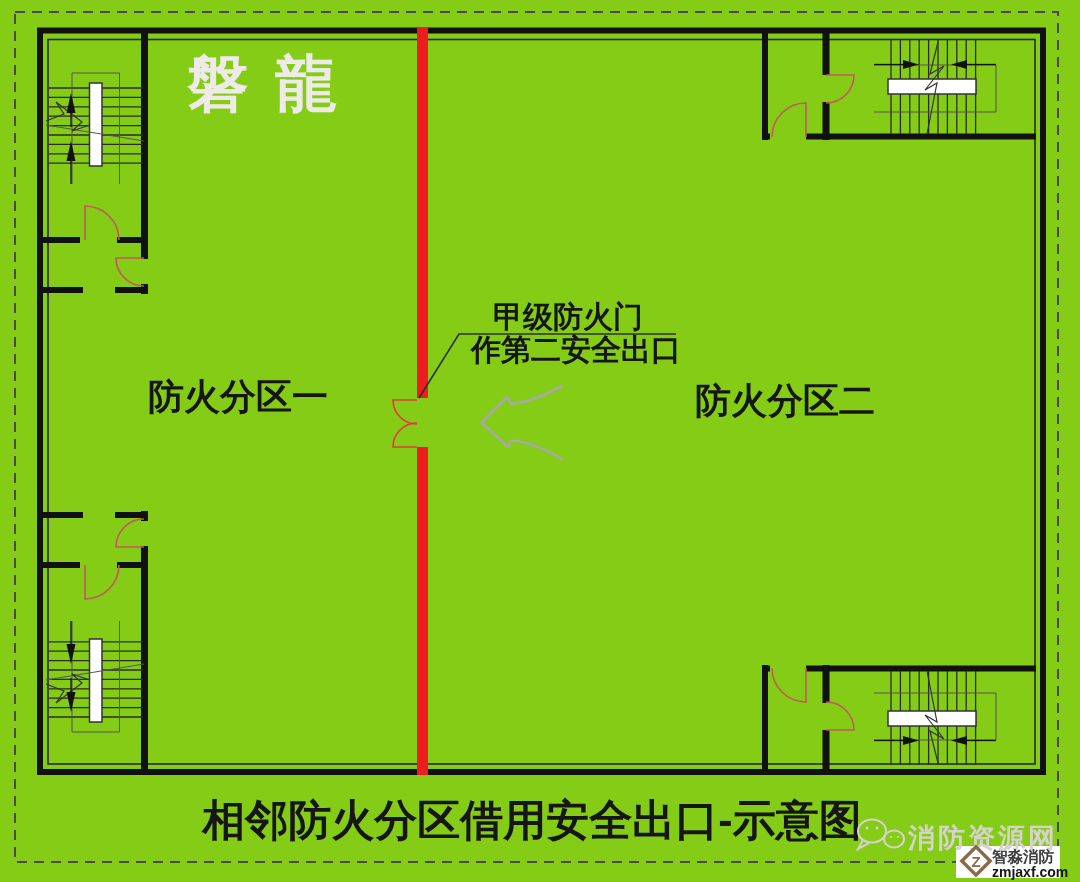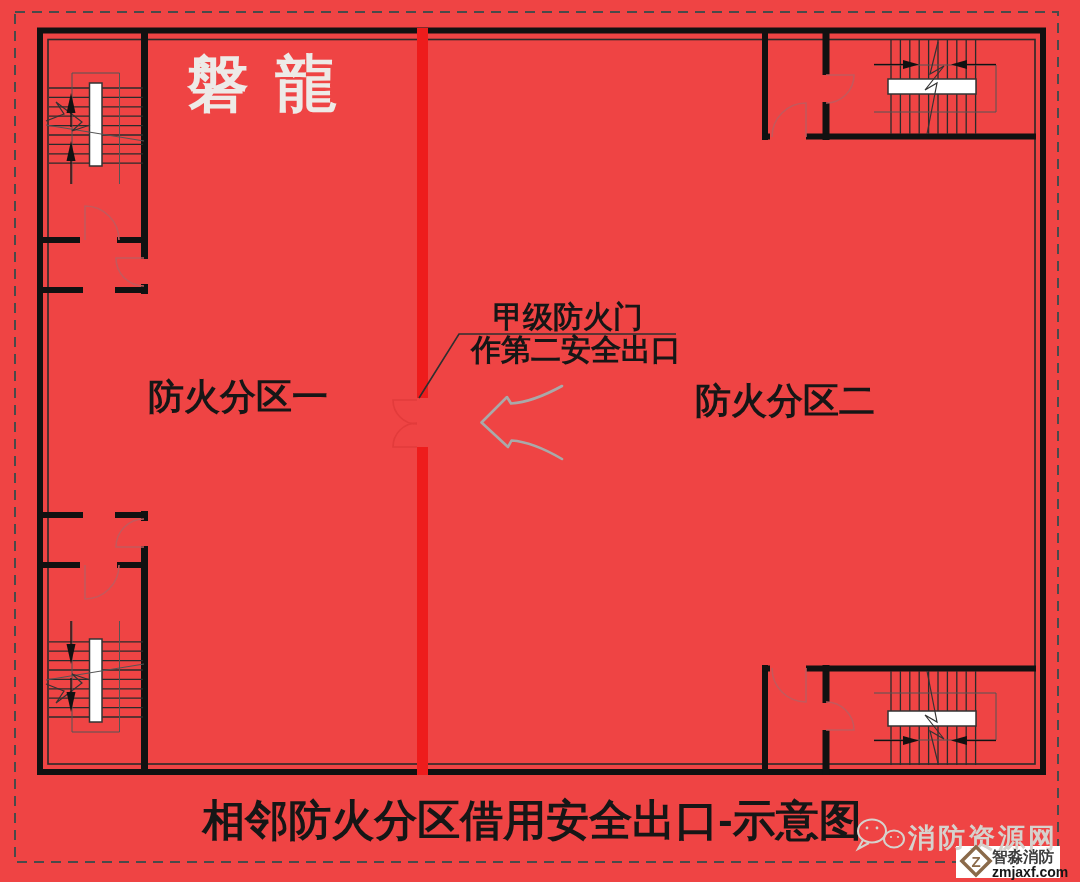--- a/index.html
+++ b/index.html
@@ -1,16 +1,16 @@
 <!DOCTYPE html>
 <html><head>
 <meta charset="utf-8">
 <style>
   html,body{margin:0;padding:0;background:#fff;}
-  #stage{position:relative;width:1080px;height:882px;background:#ef4444;overflow:hidden;
+  #stage{position:relative;width:1080px;height:882px;background:#84cc16;overflow:hidden;
          font-family:"Liberation Sans",sans-serif;}
   svg{position:absolute;left:0;top:0;}
   text{font-family:"Liberation Sans","DejaVu Sans",sans-serif;}
   .w6{stroke:#111;stroke-width:6;fill:none;stroke-linecap:butt;}
   .w7{stroke:#111;stroke-width:7;fill:none;stroke-linecap:butt;}
   .tread{stroke:#2b2b2b;stroke-width:1.3;}
   .thin{stroke:#555;stroke-width:1;fill:none;}
   .rail{fill:#fff;stroke:#333;stroke-width:1.5;}
   .arr{fill:#111;}
   .arrline{stroke:#111;stroke-width:1.3;}

